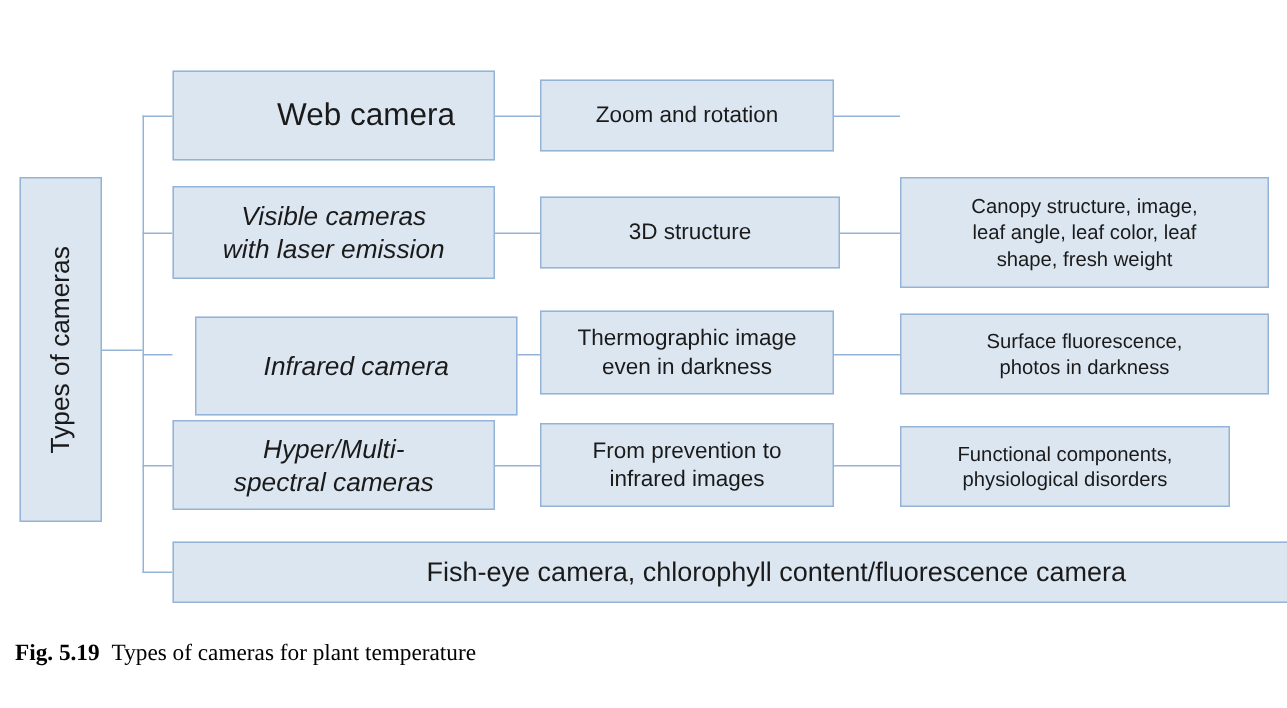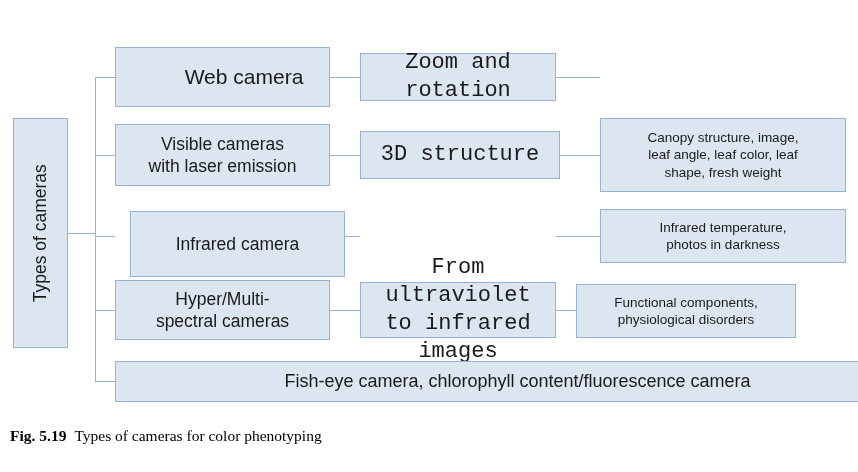--- a/index.html
+++ b/index.html
@@ -21,22 +21,22 @@
     justify-content: center;
     text-align: center;
     line-height: 1.28;
     color: #1a1a1a;
   }
   .hline, .vline { position: absolute; background: var(--connector, #95b3d7); }
   .hline { height: 1px; }
   .vline { width: 1px; }
   .fs-root { font-size: 17.5px; }
   .fs-xl  { font-size: 21px; padding-left: 43px; }
-  .fs-lg  { font-size: 17.5px; }
-  .fs-md  { font-size: 22px; font-family: Liberation Mono, monospace; }
+  .fs-lg  { font-size: 17.5px; font-style: italic; }
+  .fs-md  { font-size: 15px; }
   .fs-sm  { font-size: 13.5px; }
   .fs-bottom { font-size: 18px; }
   .rotated {
     transform: rotate(-90deg);
     white-space: nowrap;
     display: inline-block;
   }
   .caption {
     position: absolute;
     left: 10px;
@@ -86,35 +86,38 @@
   <div class="box fs-lg" style="left:115px;top:280px;width:215px;height:60px">
     <span style="max-width:135px">Hyper/Multi-spectral cameras</span>
   </div>
 
   <div class="box fs-md" style="left:360px;top:53px;width:196px;height:48px">
     <span>Zoom and rotation</span>
   </div>
   <div class="box fs-md" style="left:360px;top:131px;width:200px;height:48px">
     <span>3D structure</span>
   </div>
+  <div class="box fs-md" style="left:360px;top:207px;width:196px;height:56px">
+    <span style="max-width:170px">Thermographic image even in darkness</span>
+  </div>
   <div class="box fs-md" style="left:360px;top:282px;width:196px;height:56px">
-    <span style="max-width:170px">From ultraviolet to infrared images</span>
+    <span style="max-width:170px">From prevention to infrared images</span>
   </div>
 
   <div class="box fs-sm" style="left:600px;top:118px;width:246px;height:74px">
     <span style="max-width:175px">Canopy structure, image, leaf angle, leaf color, leaf shape, fresh weight</span>
   </div>
   <div class="box fs-sm" style="left:600px;top:209px;width:246px;height:54px">
-    <span style="max-width:160px">Infrared temperature, photos in darkness</span>
+    <span style="max-width:160px">Surface fluorescence, photos in darkness</span>
   </div>
-  <div class="box fs-sm" style="left:576px;top:284px;width:220px;height:54px">
+  <div class="box fs-sm" style="left:600px;top:284px;width:220px;height:54px">
     <span style="max-width:175px">Functional components, physiological disorders</span>
   </div>
 
   <div class="box fs-bottom" style="left:115px;top:361px;width:805px;height:41px">
     <span>Fish-eye camera, chlorophyll content/fluorescence camera</span>
   </div>
 
   <p class="caption">
-    <span class="caption-label">Fig. 5.19</span><span>Types of cameras for color phenotyping</span>
+    <span class="caption-label">Fig. 5.19</span><span>Types of cameras for plant temperature</span>
   </p>
 
 </div>
 
 </body></html>

